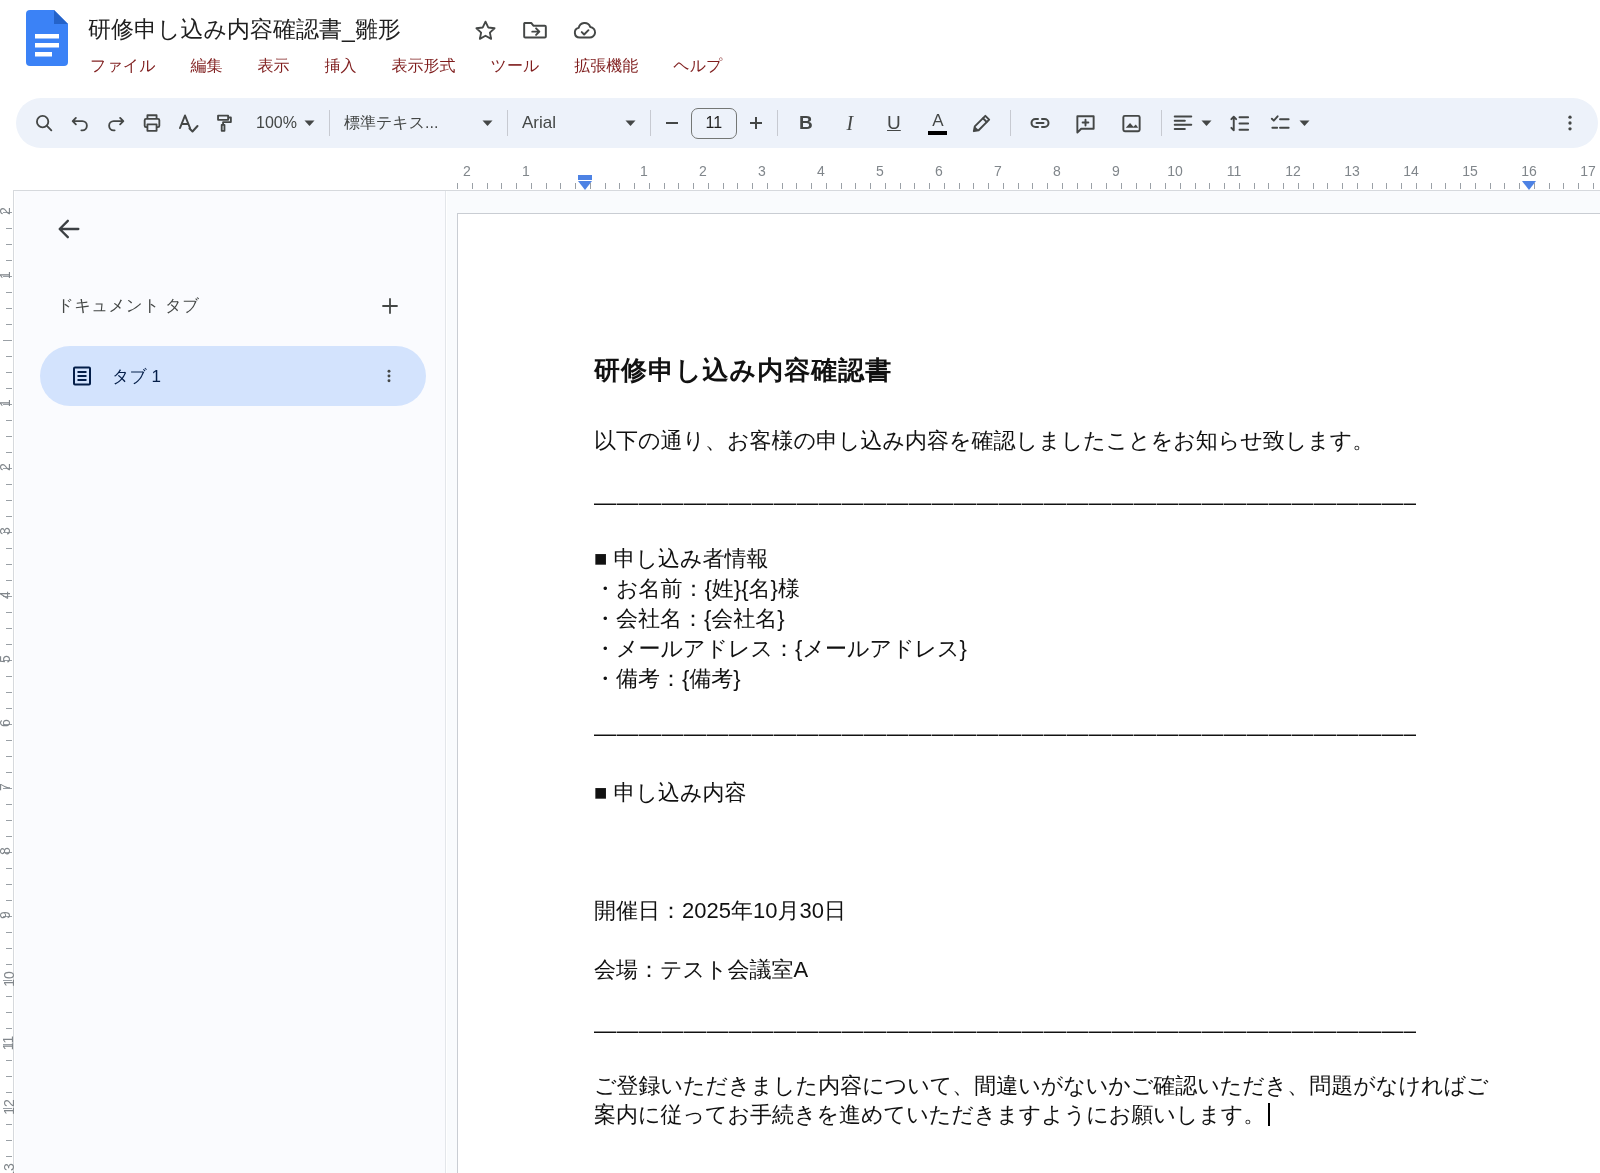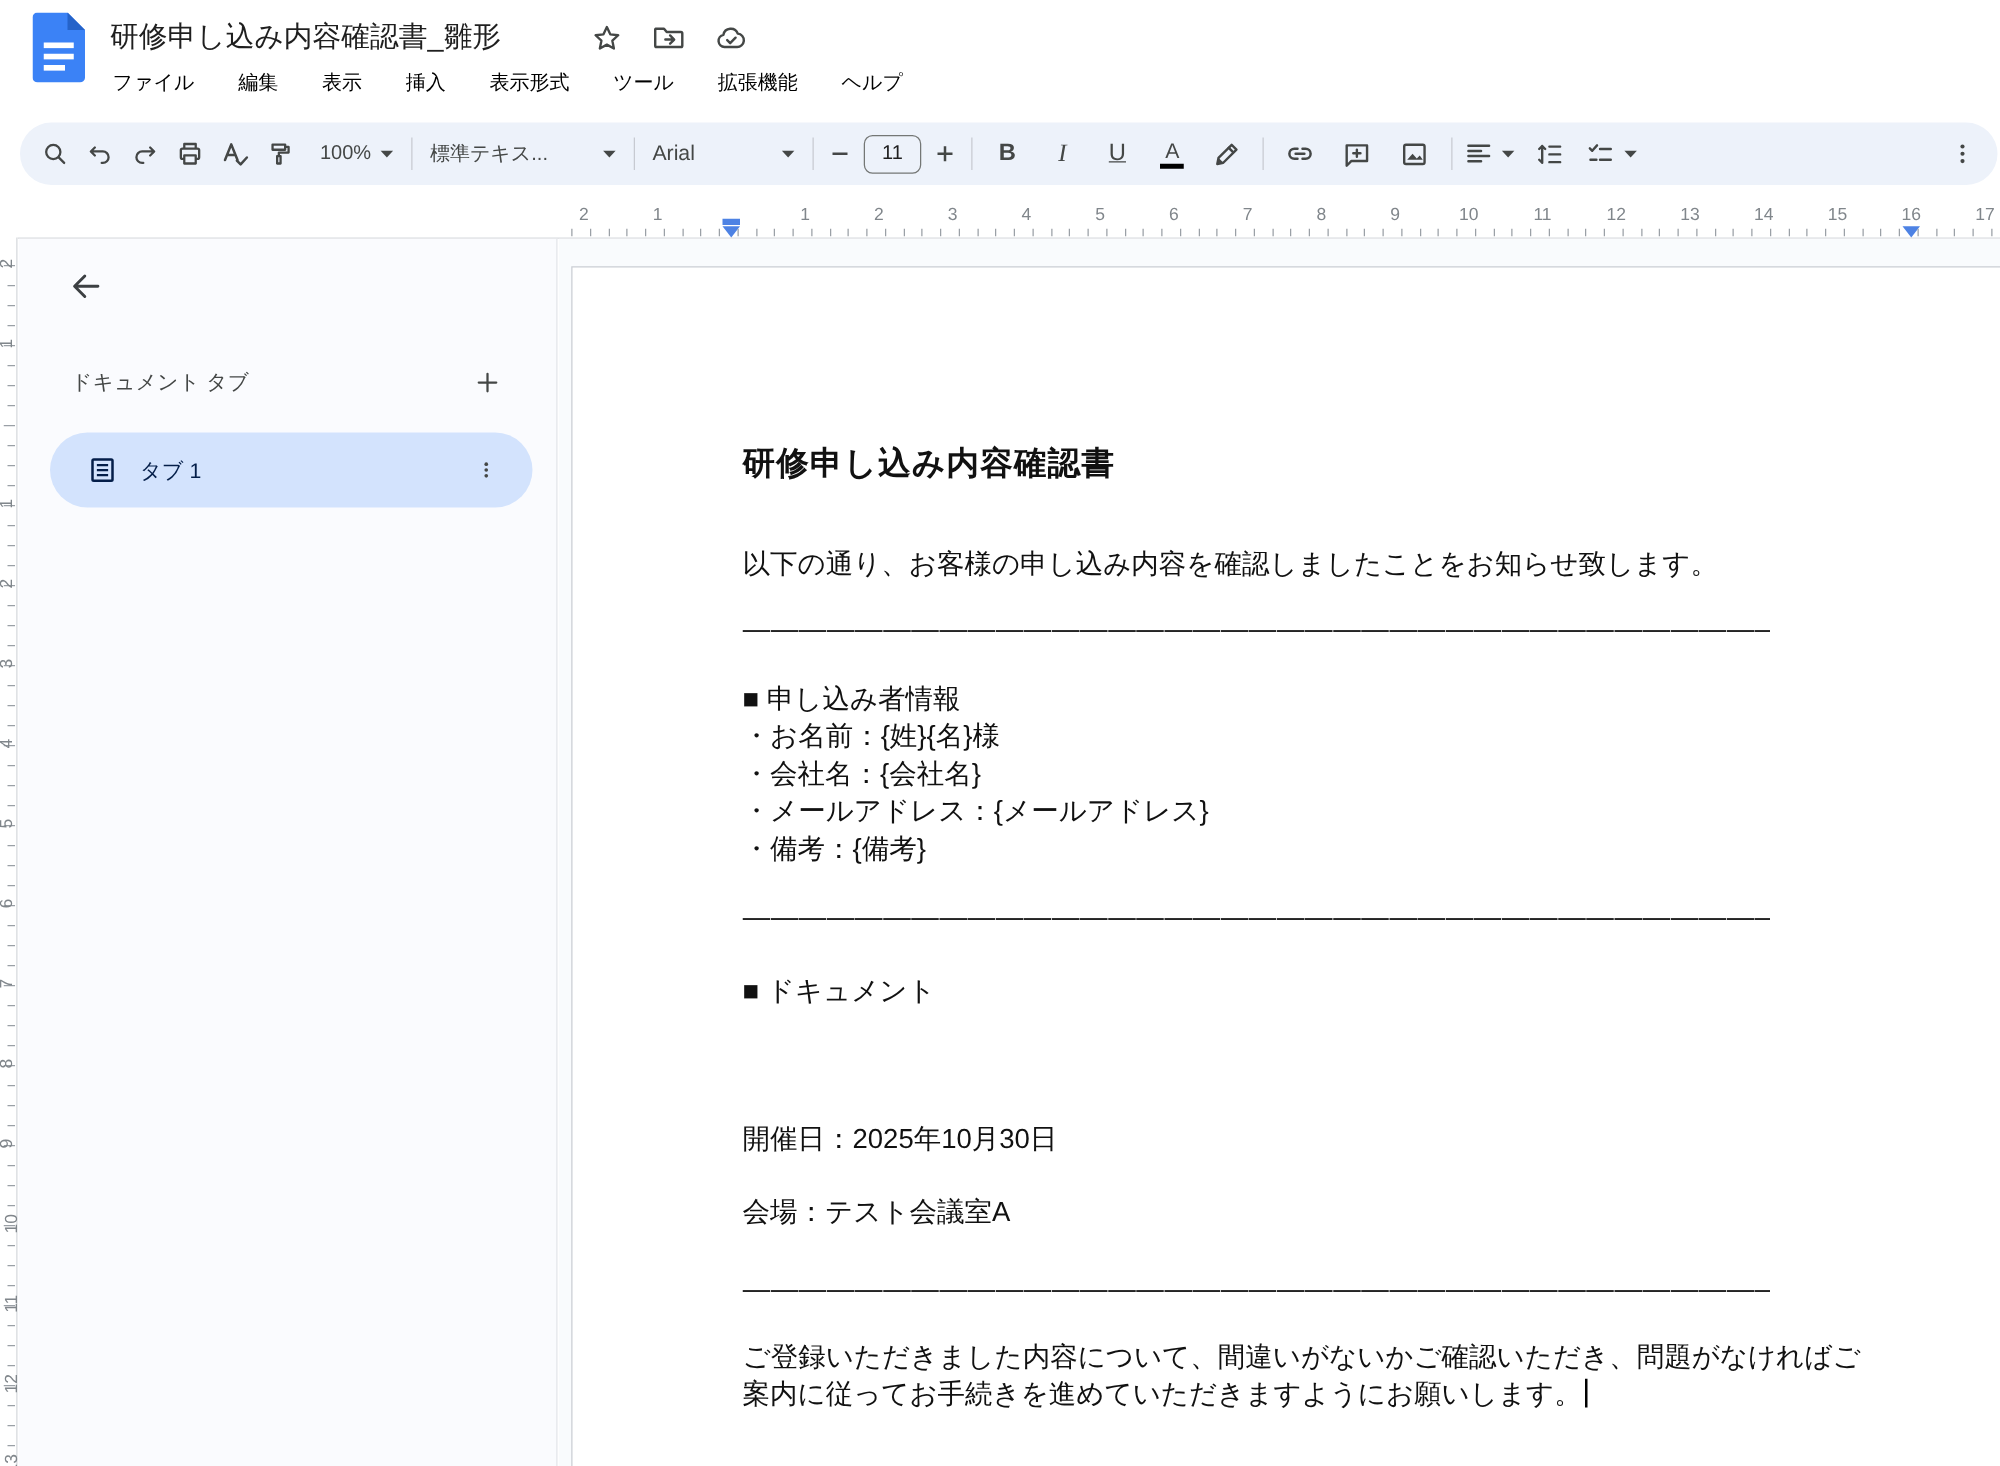--- a/index.html
+++ b/index.html
@@ -6,21 +6,21 @@
   html,body { width:1600px; height:1173px; overflow:hidden; background:#fff;
     font-family:"Liberation Sans","DejaVu Sans",sans-serif; }
 
   
   #titlebar { position:absolute; left:0; top:0; width:1600px; height:82px; background:#fff; }
   #docs-icon { position:absolute; left:26px; top:10px; }
   #doc-title { position:absolute; left:88px; top:14px; font-size:23px; color:#1f1f1f; white-space:nowrap; }
   #title-icons { position:absolute; left:472px; top:17px; display:flex; gap:24px; align-items:center; }
   .t-icon { width:26px; height:26px; display:flex; align-items:center; justify-content:center; color:#444746; }
   #menubar { position:absolute; left:86px; top:50px; display:flex; gap:27px; align-items:center; height:32px; }
-  .menu-item { font-size:16px; color:#000000; padding:3px 4px; border-radius:6px; cursor:default; white-space:nowrap; }
+  .menu-item { font-size:16px; color:#7f1d1d; padding:3px 4px; border-radius:6px; cursor:default; white-space:nowrap; }
 
   
   #toolbar { position:absolute; left:16px; top:98px; width:1582px; height:50px; background:#edf2fa;
     border-radius:25px; display:flex; align-items:center; padding:0 10px; }
   .tbtn { min-width:36px; height:36px; border-radius:8px; display:flex; align-items:center; justify-content:center;
     color:#444746; flex:0 0 auto; }
   .tsep { width:1px; height:26px; background:#c7cad1; margin:0 6px; flex:0 0 auto; }
   .tlabel { font-size:16px; color:#444746; white-space:nowrap; }
   .chev { margin-left:7px; }
   .combo { display:flex; align-items:center; height:36px; border-radius:8px; padding:0 8px; flex:0 0 auto; }
@@ -65,21 +65,21 @@
     justify-content:center; color:#444746; }
   #sidebar-helper { position:absolute; left:42px; top:226px; width:340px; font-style:italic; font-size:15.5px;
     line-height:25px; color:#5a5e62; }
 
   
   #canvas { position:absolute; left:447px; top:191px; width:1153px; height:982px; background:#f9fbfd; overflow:hidden; }
   #page { position:absolute; left:10px; top:22px; width:1320px; height:1200px; background:#fff;
     border:1px solid #c9cdd3; }
   .doc-block { position:absolute; left:136px; color:#111; font-size:22px; line-height:30px; white-space:nowrap; }
   #doc-heading { top:141px; font-size:26px; font-weight:bold; letter-spacing:1px; }
-  #doc-intro { top:222px; }
+  #doc-intro { top:212px; }
   .doc-divider { height:28px; width:822px; overflow:hidden; letter-spacing:.5px; }
   #divider-1 { top:274px; } #divider-2 { top:505px; } #divider-3 { top:802px; }
   #sec-applicant { top:330px; }
   #applicant-lines { top:360px; }
   #sec-content { top:564px; }
   #line-event { top:623px; }
   #line-date { top:682px; }
   #line-venue { top:741px; }
   #doc-closing { top:857px; width:912px; white-space:normal; line-height:29px; }
   #cursor { display:inline-block; width:2px; height:23px; background:#000; vertical-align:-4px; margin-left:3px; }
@@ -492,21 +492,21 @@
     <div id="doc-intro" class="doc-block">以下の通り、お客様の申し込み内容を確認しましたことをお知らせ致します。</div>
     <div id="divider-1" class="doc-block doc-divider">——————————————————————————————————————</div>
     <div id="sec-applicant" class="doc-block">■ 申し込み者情報</div>
     <div id="applicant-lines" class="doc-block">
       <div>・お名前：{姓}{名}様</div>
       <div>・会社名：{会社名}</div>
       <div>・メールアドレス：{メールアドレス}</div>
       <div>・備考：{備考}</div>
     </div>
     <div id="divider-2" class="doc-block doc-divider">——————————————————————————————————————</div>
-    <div id="sec-content" class="doc-block">■ ドキュメント</div>
+    <div id="sec-content" class="doc-block">■ 申し込み内容</div>
     <div id="line-date" class="doc-block">開催日：2025年10月30日</div>
     <div id="line-venue" class="doc-block">会場：テスト会議室A</div>
     <div id="divider-3" class="doc-block doc-divider">——————————————————————————————————————</div>
     <div id="doc-closing" class="doc-block">
       <span>ご登録いただきました内容について、間違いがないかご確認いただき、問題がなければご案内に従ってお手続きを進めていただきますようにお願いします。</span><span id="cursor"></span>
     </div>
   </div>
 </div>
 
 </body></html>

